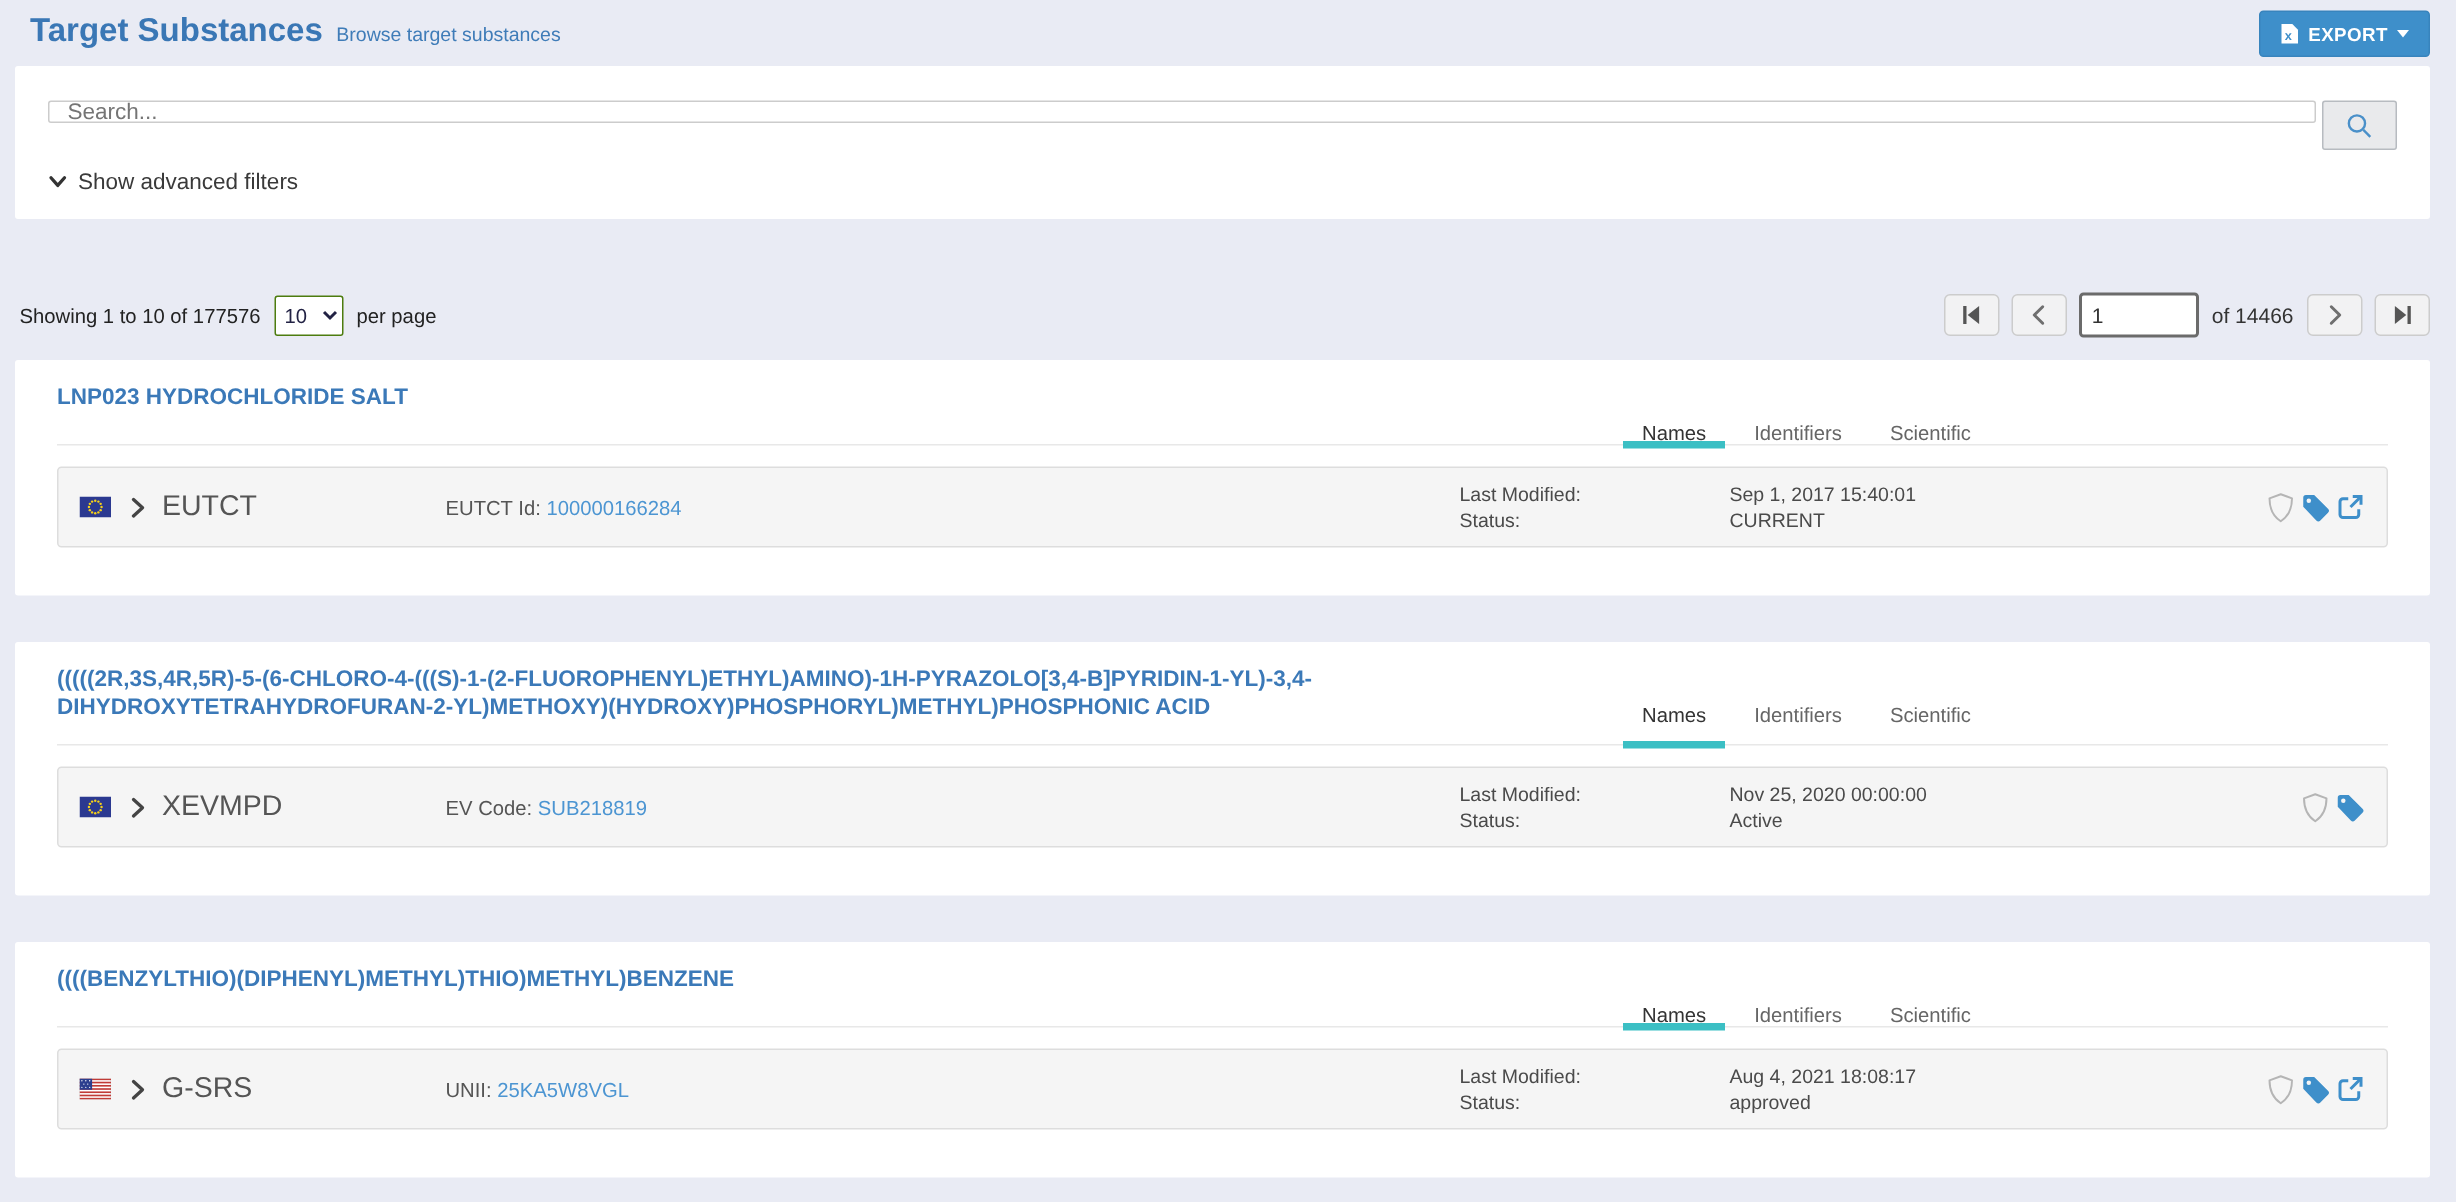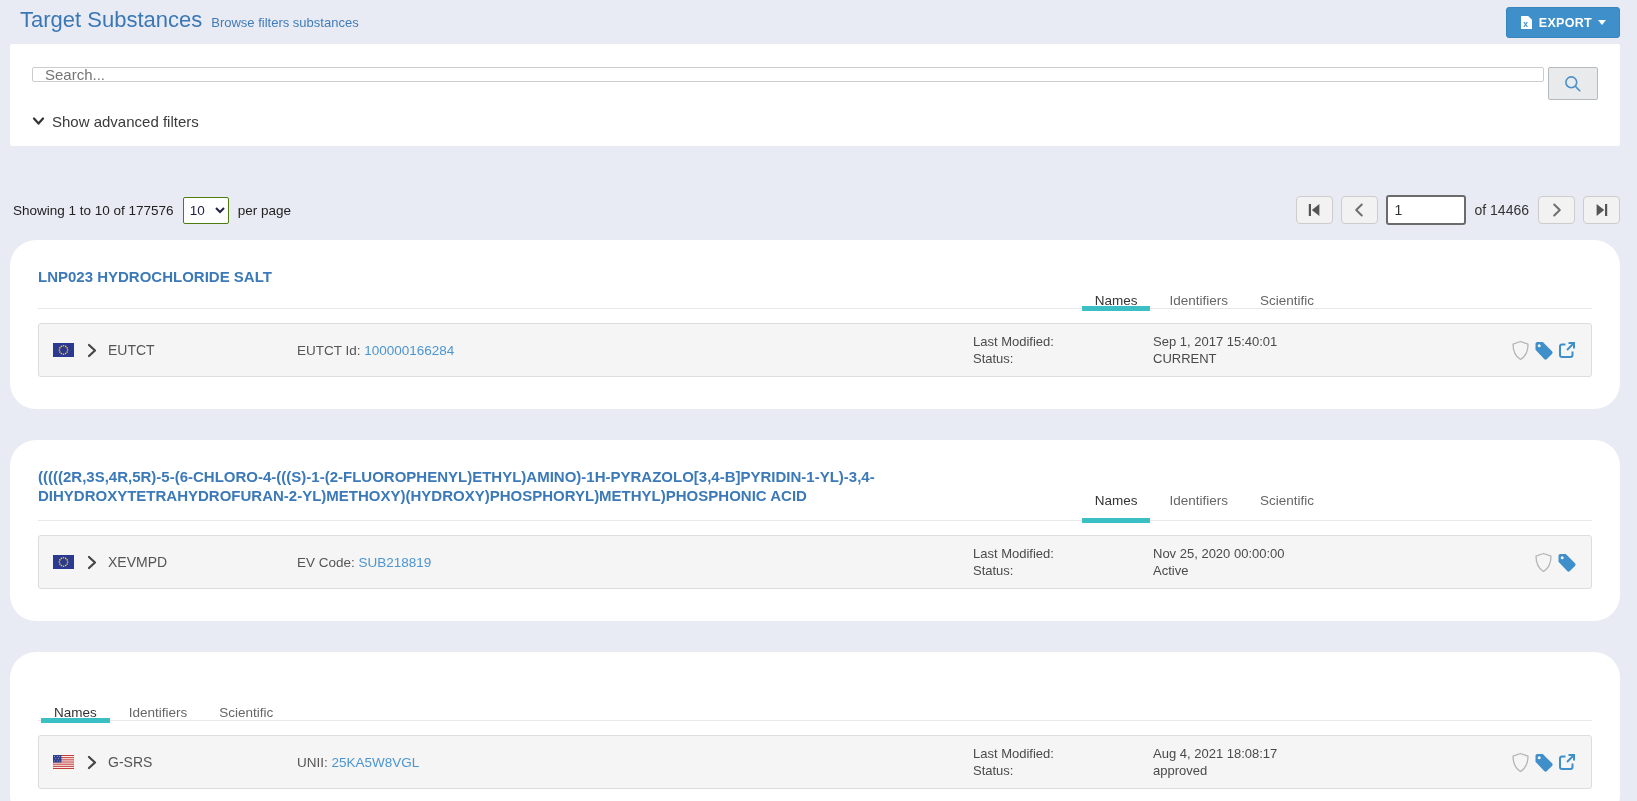--- a/index.html
+++ b/index.html
@@ -6,21 +6,21 @@
   html,body { margin:0; padding:0; }
   body {
     width:1637px; height:801px; overflow:hidden;
     background:#e9ebf4;
     font-family:"Liberation Sans","DejaVu Sans",sans-serif;
     color:#333;
   }
   
   .topbar { display:flex; justify-content:space-between; align-items:flex-start; padding:7px 17px 6px 20px; }
   .title-wrap { display:flex; align-items:baseline; gap:9px; }
-  .page-title { font-size:22px; font-weight:400; color:#3a77b5; }
+  .page-title { font-size:22px; font-weight:700; color:#3a77b5; }
   .page-subtitle { font-size:13px; color:#3f7cb8; }
   .export-btn {
     display:flex; align-items:center; gap:6px;
     background:#3e8fca; border:1px solid #3884bd; border-radius:3px;
     color:#fff; font-weight:bold; font-size:12.5px; letter-spacing:.3px;
     padding:7px 13px; cursor:pointer;
   }
   .caret-down { width:0; height:0; border-left:4px solid transparent; border-right:4px solid transparent; border-top:5px solid #fff; }
   
   .panel { background:#fff; width:1610px; margin-left:10px; border-radius:2px; }
@@ -51,53 +51,53 @@
     width:37px; height:28px; background:#f2f2f3; border:1px solid #ccc; border-radius:4px;
     display:flex; align-items:center; justify-content:center; cursor:pointer;
   }
   .pg-input {
     width:80px; height:30px; border:2px solid #6b6b6b; border-radius:3px;
     font-size:14px; padding:0 7px; color:#333; outline:none;
     font-family:"Liberation Sans","DejaVu Sans",sans-serif;
   }
   .pg-of { font-size:14px; color:#333; margin:0 1px; }
   
-  .substance-card { padding:24px 28px 32px; margin-bottom:31px;border-radius:26px; }
+  .substance-card { padding:12px 28px 32px; margin-bottom:31px; }
   .card-header { position:relative; display:flex; justify-content:space-between; align-items:stretch; border-bottom:1px solid #e8e8e8; }
   .substance-name {
     max-width:880px; margin:3px 0 0; padding-bottom:15px;
     font-size:15px; font-weight:bold; color:#3b79b8; line-height:19px;
   }
   .tabs { display:flex; margin-right:262px; }
   .tab { position:relative; padding:5px 16px 0; font-size:13.5px; color:#666; cursor:pointer; white-space:nowrap;margin-top:24px; }
   .tab.active { color:#333; }
   .tab.active::after { content:""; position:absolute; left:3px; right:3px; bottom:-3px; height:5px; background:#3bbfc4; }
   .data-row {
     margin-top:14px; height:54px;
     background:#f5f5f5; border:1px solid #ddd; border-radius:3px;
     display:flex; align-items:center; padding:0 14px;
   }
   .row-source { width:244px; display:flex; align-items:center; }
   .row-source .flag { margin-right:13px; display:flex; }
   .row-source .chev { margin-right:11px; display:flex; }
-  .source-label { font-size:14px; color:#555; }
+  .source-label { font-size:19px; color:#555; }
   .row-code { flex:1; font-size:13.5px; color:#555; }
   .row-code a { color:#4c95d2; text-decoration:none; cursor:pointer; }
   .row-meta { width:500px; display:flex; font-size:13px; color:#4a4a4a; line-height:17px; }
   .meta-labels { width:180px; }
   .row-icons { width:104px; display:flex; justify-content:flex-end; align-items:center; gap:3px; }
   .icon-btn { display:flex; align-items:center; cursor:pointer; }
 </style>
 </head>
 <body>
 
 <div class="topbar">
   <div class="title-wrap">
     <span class="page-title">Target Substances</span>
-    <span class="page-subtitle">Browse filters substances</span>
+    <span class="page-subtitle">Browse target substances</span>
   </div>
   <button class="export-btn">
     <span style="display:flex;">
       <svg width="13" height="15" viewBox="0 0 13 15">
           <path d="M1 1 H8.2 L12 4.8 V14 H1 Z" fill="#fff"></path>
           <text x="3.2" y="11.5" font-size="8.5" font-weight="bold" fill="#3e8fca" font-family="Liberation Sans, sans-serif">x</text>
         </svg>
     </span>
     <span>EXPORT</span>
     <span class="caret-down"></span>
@@ -306,20 +306,21 @@
             <path d="M2.5 3.8 A1.8 1.8 0 0 1 4.3 2 H9.8 L19 11.2 A1.9 1.9 0 0 1 19 13.9 L13.9 19 A1.9 1.9 0 0 1 11.2 19 L2.5 9.8 Z" fill="#3e8fca"></path>
             <circle cx="6.2" cy="5.8" r="1.5" fill="#f5f5f5"></circle>
           </svg>
       </span>
     </div>
   </div>
 </div>
 
 <div class="panel substance-card">
   <div class="card-header">
+    <h3 class="substance-name">((((BENZYLTHIO)(DIPHENYL)METHYL)THIO)METHYL)BENZENE</h3>
     <div class="tabs">
       <div class="tab active">Names</div>
       <div class="tab">Identifiers</div>
       <div class="tab">Scientific</div>
     </div>
   </div>
   <div class="data-row">
     <div class="row-source">
       <span class="flag">
         <svg width="21" height="14" viewBox="0 0 21 14">

